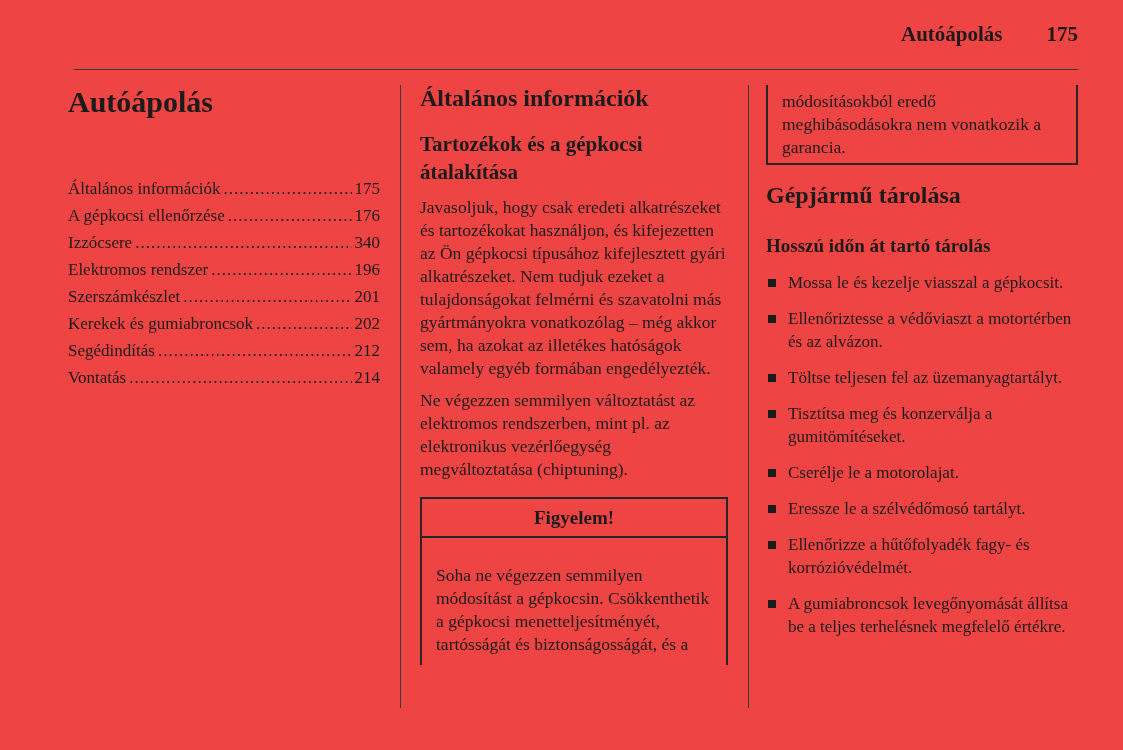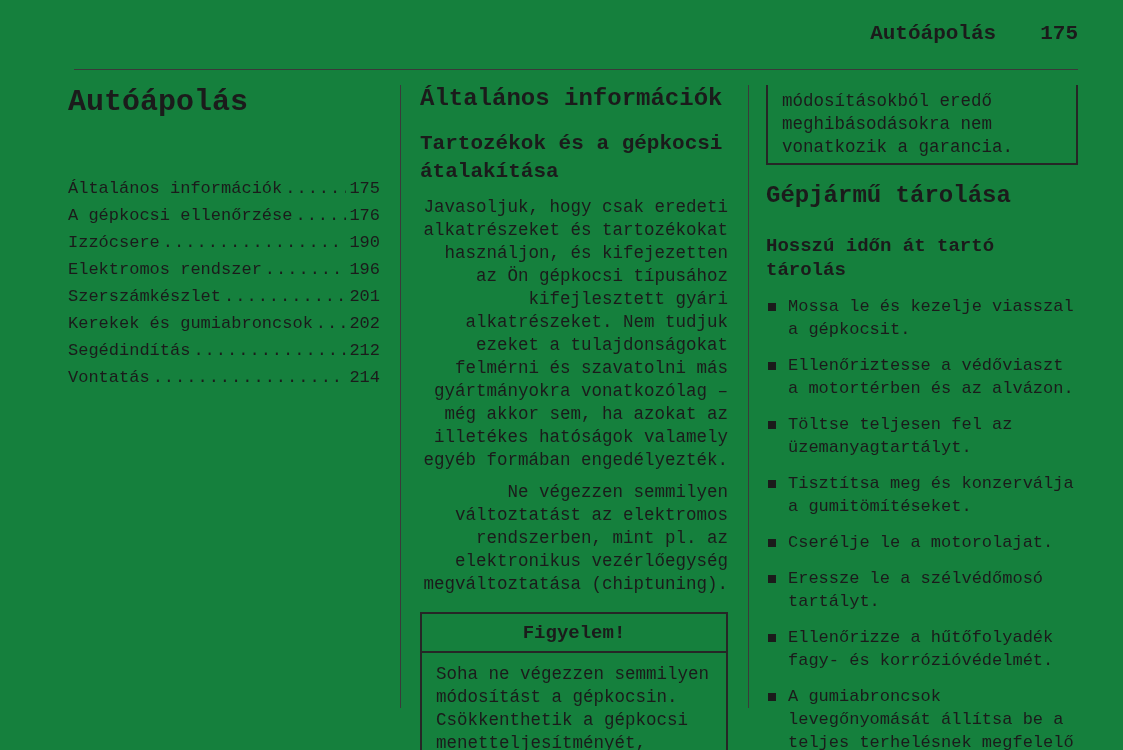--- a/index.html
+++ b/index.html
@@ -1,18 +1,18 @@
 <!DOCTYPE html>
 <html><head>
 <meta charset="utf-8">
 <style>
   html,body { margin:0; padding:0; background:#ffffff; }
   .page {
-    position:relative; width:1123px; height:750px; background:#15803d;
-    font-family:Liberation Mono, monospace; color:#1b1b1b;
+    position:relative; width:1123px; height:750px; background:#ef4444;
+    font-family:Liberation Serif, serif; color:#1b1b1b;
     overflow:hidden;
   }
   
   .header { position:absolute; top:22px; right:45px; font-size:21px; font-weight:bold; }
   .header .chapter { margin-right:44px; }
   .hrule { position:absolute; top:69px; left:74px; right:45px; height:1px; background:#3a3a3a; }
   
   .vrule { position:absolute; top:85px; height:623px; width:1px; background:#3a3a3a; }
   .vrule1 { left:400px; }
   .vrule2 { left:748px; }
@@ -20,41 +20,41 @@
   .col { position:absolute; top:85px; }
   .col-left  { left:68px;  width:312px; }
   .col-mid   { left:420px; width:308px; }
   .col-right { left:766px; width:312px; }
 
   h1,h2,h3,p { margin:0; padding:0; }
   h1 { font-size:30px; font-weight:bold; letter-spacing:0; }
   h2 { font-size:24px; font-weight:bold; }
   h3 { font-size:21px; font-weight:bold; line-height:28px; }
   .subhead-sm { font-size:19px; line-height:24px; }
-  p  { font-size:17.5px; line-height:23px;text-align:right; }
+  p  { font-size:17.5px; line-height:23px; }
 
   
   .toc { margin-top:56px; }
   .toc-item { display:flex; align-items:baseline; font-size:17px; line-height:27px; }
   .toc-label { white-space:nowrap; }
   .toc-dots { flex:1; overflow:hidden; white-space:nowrap; margin:0 3px; }
   .toc-dots::after { content:"..................................................................."; letter-spacing:1px; }
   .toc-page { white-space:nowrap; }
 
   
   .col-mid h3 { margin-top:18px; }
   .col-mid p  { margin-top:9px; }
   .col-mid p:first-of-type { margin-top:10px; }
 
   
   .warnbox { border:2px solid #262626; }
   .warnbox-open-bottom { border-bottom:none; margin-top:16px; height:168px; overflow:hidden; box-sizing:border-box; }
   .warnbox-open-top    { border-top:none; box-sizing:border-box; }
   .warnbox-title { text-align:center; font-weight:bold; font-size:19px; padding:8px 6px 7px 6px; border-bottom:2px solid #262626; }
-  .warnbox-body { padding:10px 12px 10px 14px; font-size:17.5px; line-height:23px; }
+  .warnbox-body { padding:26px 12px 10px 14px; font-size:17.5px; line-height:23px; }
 
   
   .col-right .warnbox-open-top .warnbox-body { padding:5px 12px 4px 14px; }
   .col-right h2 { margin-top:17px; }
   .col-right .subhead-sm { margin-top:25px; }
   .col-right p.intro { margin-top:3px; }
   .bullets { margin-top:8px; }
   .bullet-item { display:flex; margin-top:13px; font-size:17px; line-height:23px; }
   .sq { flex:0 0 auto; width:8px; height:8px; background:#1b1b1b; margin:8px 12px 0 2px; }
 </style>
@@ -79,21 +79,21 @@
           <span class="toc-page">175</span>
       </div>
       <div class="toc-item">
         <span class="toc-label">A gépkocsi ellenőrzése</span>
           <span class="toc-dots"></span>
           <span class="toc-page">176</span>
       </div>
       <div class="toc-item">
         <span class="toc-label">Izzócsere</span>
           <span class="toc-dots"></span>
-          <span class="toc-page">190</span>
+          <span class="toc-page">340</span>
       </div>
       <div class="toc-item">
         <span class="toc-label">Elektromos rendszer</span>
           <span class="toc-dots"></span>
           <span class="toc-page">196</span>
       </div>
       <div class="toc-item">
         <span class="toc-label">Szerszámkészlet</span>
           <span class="toc-dots"></span>
           <span class="toc-page">201</span>

